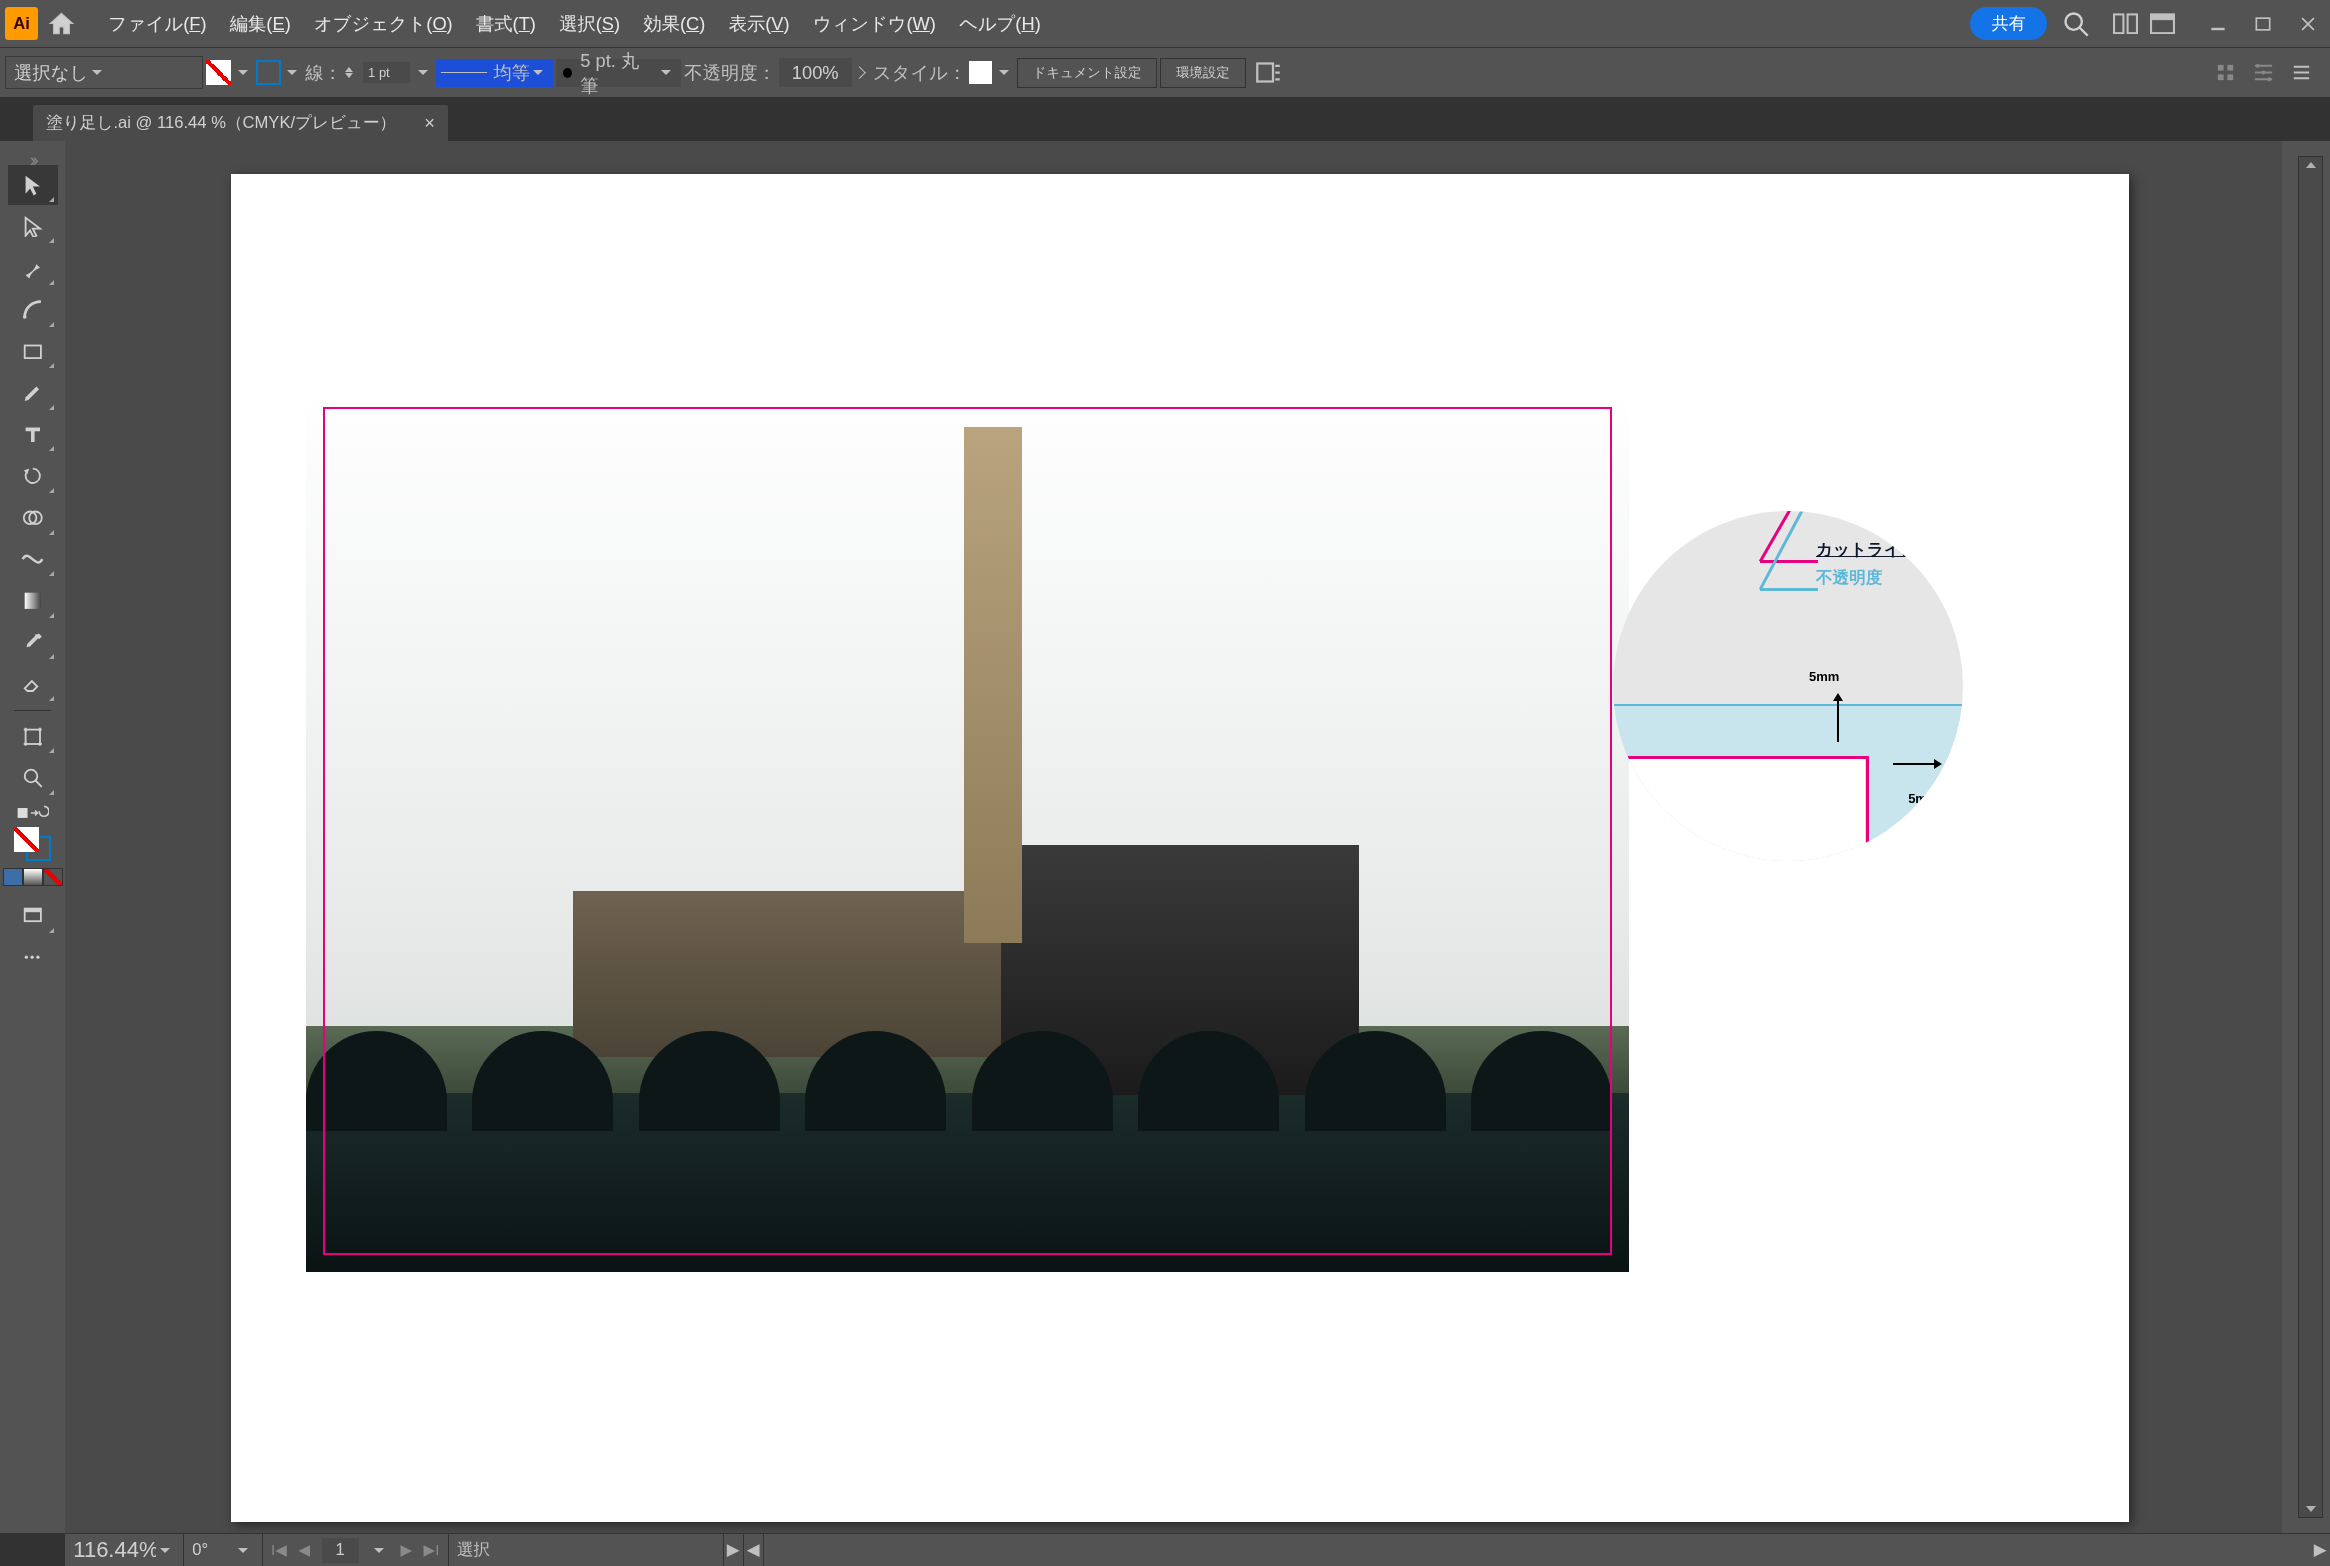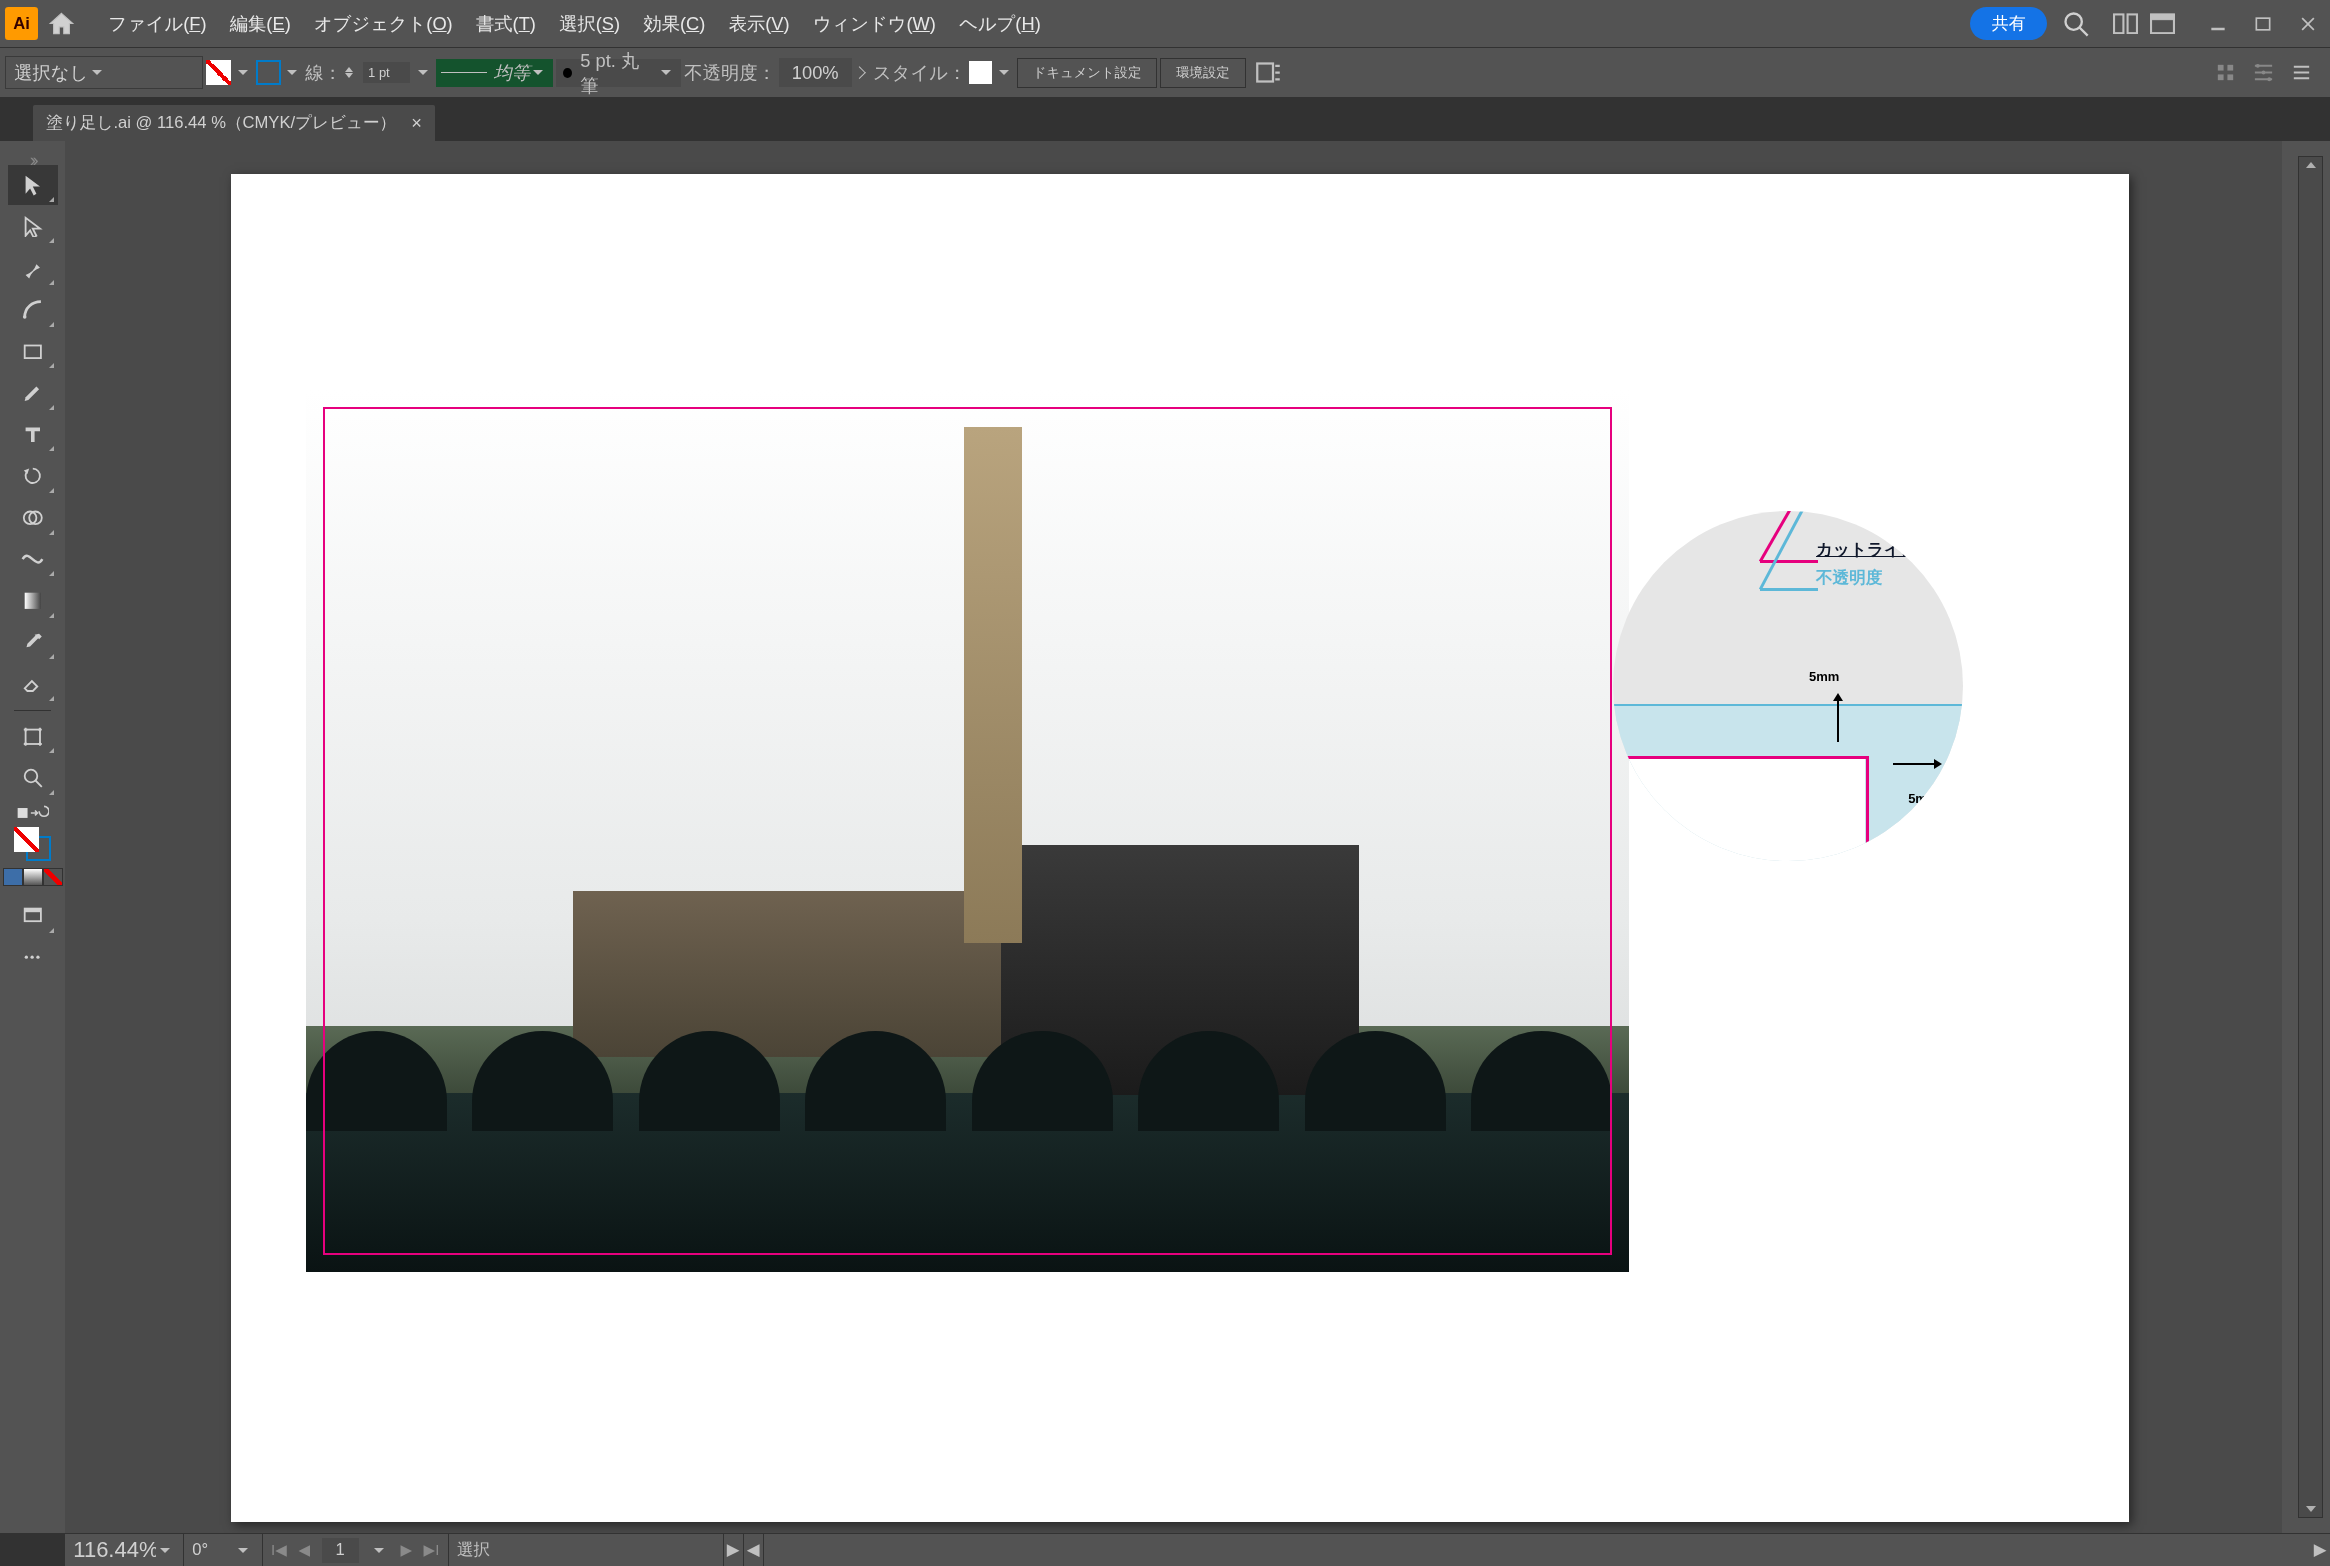--- a/index.html
+++ b/index.html
@@ -50,37 +50,37 @@
 }
 .label { color: #c0c0c0; }
 .spin { display:flex; align-items:center; gap:5px; }
 .spin .spinarrow { width:13.3px; display:flex; flex-direction:column; gap:1.7px; }
 .spin .spinarrow span {
   width:0; height:0; border-left:4.2px solid transparent; border-right:4.2px solid transparent;
 }
 .spin .spinarrow .up { border-bottom:5px solid #c0c0c0; }
 .spin .spinarrow .dn { border-top:5px solid #c0c0c0; }
 .spin input { width: 47px; background:#4a4a4a; border:none; color:#d0d0d0; font-size:13px; padding:3.3px 5px; }
-.profile-box { width: 117px; background:#14532d; height:28px; display:flex; align-items:center; padding:0 5px; justify-content:space-between;font-style:italic; }
+.profile-box { width: 117px; background:#1d4ed8; height:28px; display:flex; align-items:center; padding:0 5px; justify-content:space-between; }
 .profile-line { height:1.7px; background:#c0c0c0; flex:1; margin-right:6.7px; }
 .brush-box { width: 125px; background:#4a4a4a; height:28px; display:flex; align-items:center; padding:0 6.7px; gap:8.3px; }
 .brush-dot { width:10px; height:10px; background:#000; border-radius:50%; }
 .opacity-box input { width: 73px; background:#4a4a4a; border:none; color:#d0d0d0; font-size:18.3px; padding:3.3px 5px;text-align:center; }
 .arrow-chevron { width:15px; height:15px; }
 .arrow-chevron::before { content:""; display:block; width:8.3px; height:8.3px; border-right:1.7px solid #c0c0c0; border-bottom:1.7px solid #c0c0c0; transform: rotate(-45deg); margin-top:2.5px; }
 .style-swatch { width:23px; height:23px; background:#fff; }
 .option-btn { background:#535353; border:0.8px solid #323232; padding:5px 15px; color:#d0d0d0; }
 .options-right { margin-left:auto; display:flex; gap:15px; align-items:center; padding-right: 11.7px; }
 .right-icon { width:23px; height:23px; }
 
 
 .doctab-row { height: 45px; background: #323232; display:flex; align-items:flex-end; padding-left: 33px; }
 .doctab {
   background: #4a4a4a; color: #d0d0d0; padding: 6.7px 13.3px 8.3px;
-  display:flex; align-items:center; gap: 15px; font-size: 16.6px;
+  display:flex; align-items:center; gap: 28px; font-size: 16.6px;
   border-top-left-radius: 1.7px; border-top-right-radius: 1.7px;
 }
 .doctab .close-x { font-size: 18.3px; }
 
 
 .left-tools {
   position: absolute; left: 0; top: 141px; width: 65px; bottom: 33px;
   background: #535353; display:flex; flex-direction:column; align-items:center;
   padding-top: 8.3px;
 }

